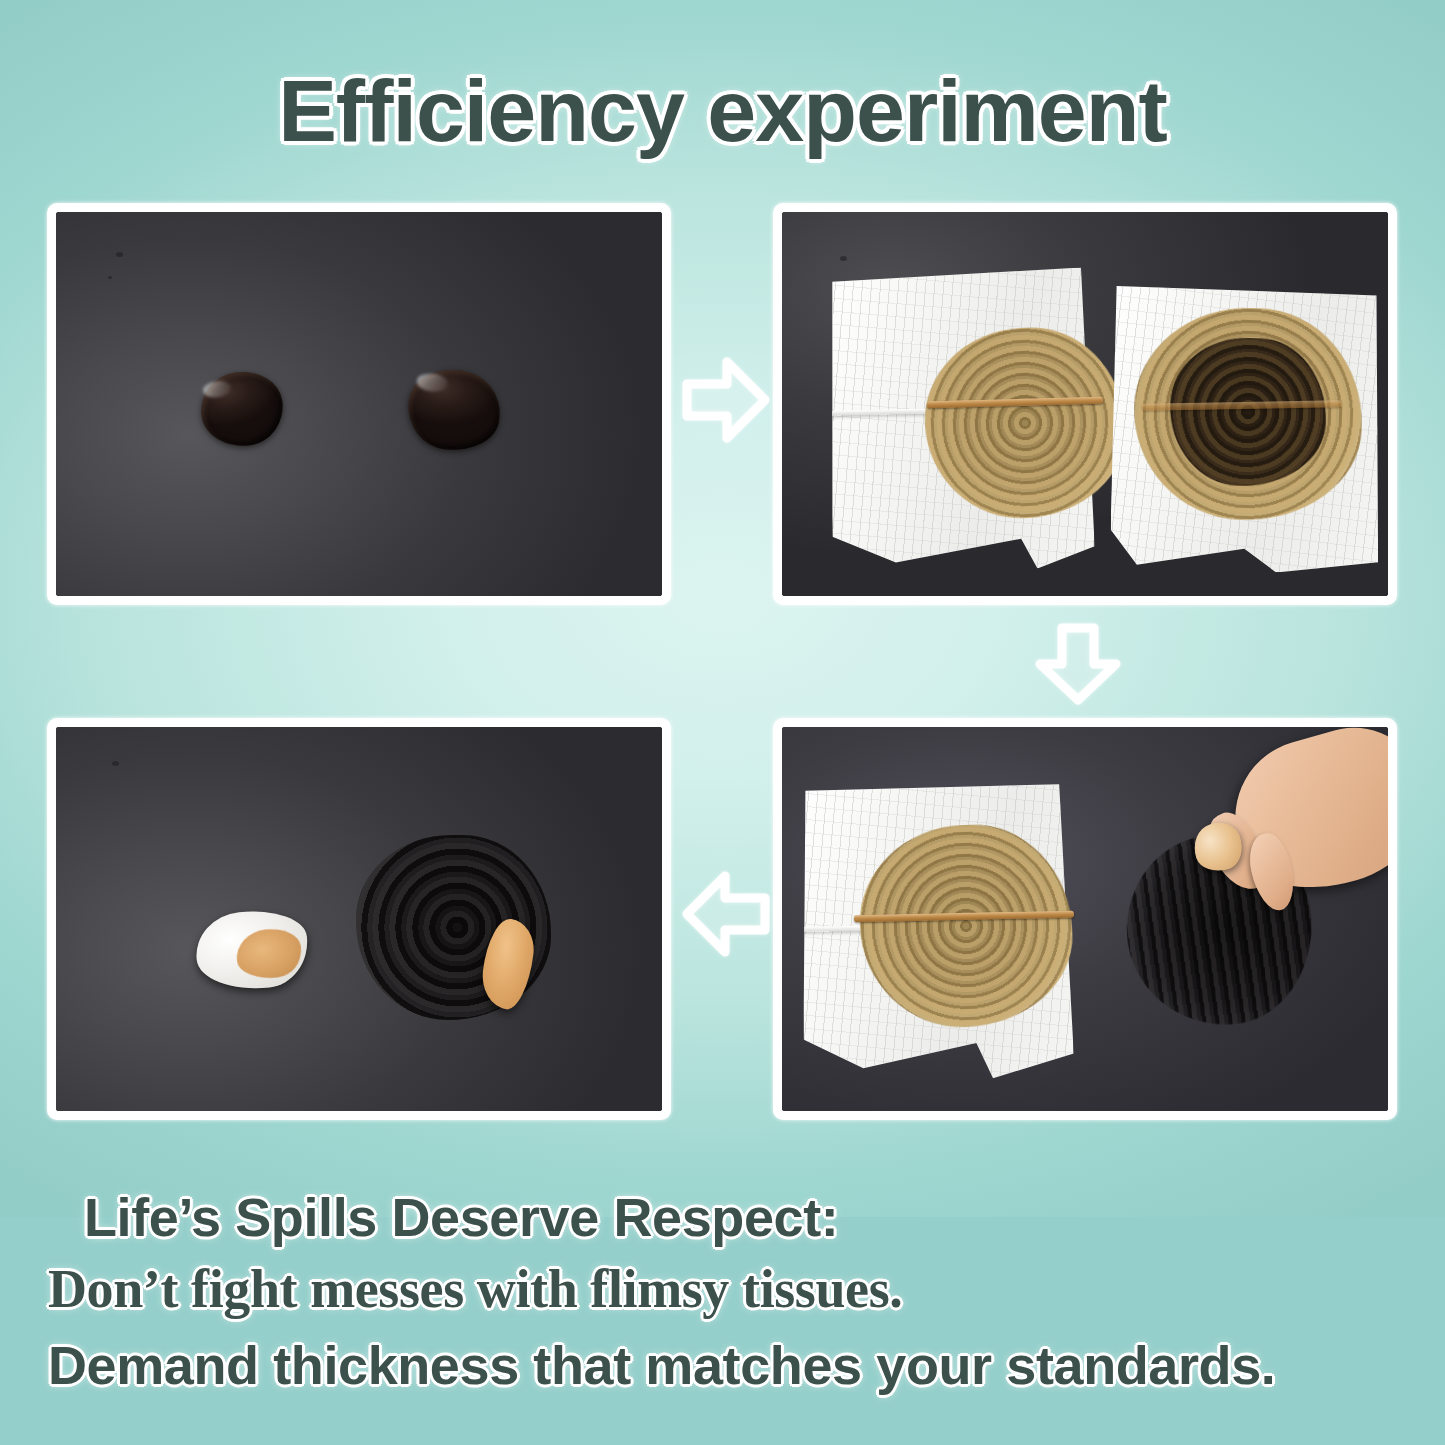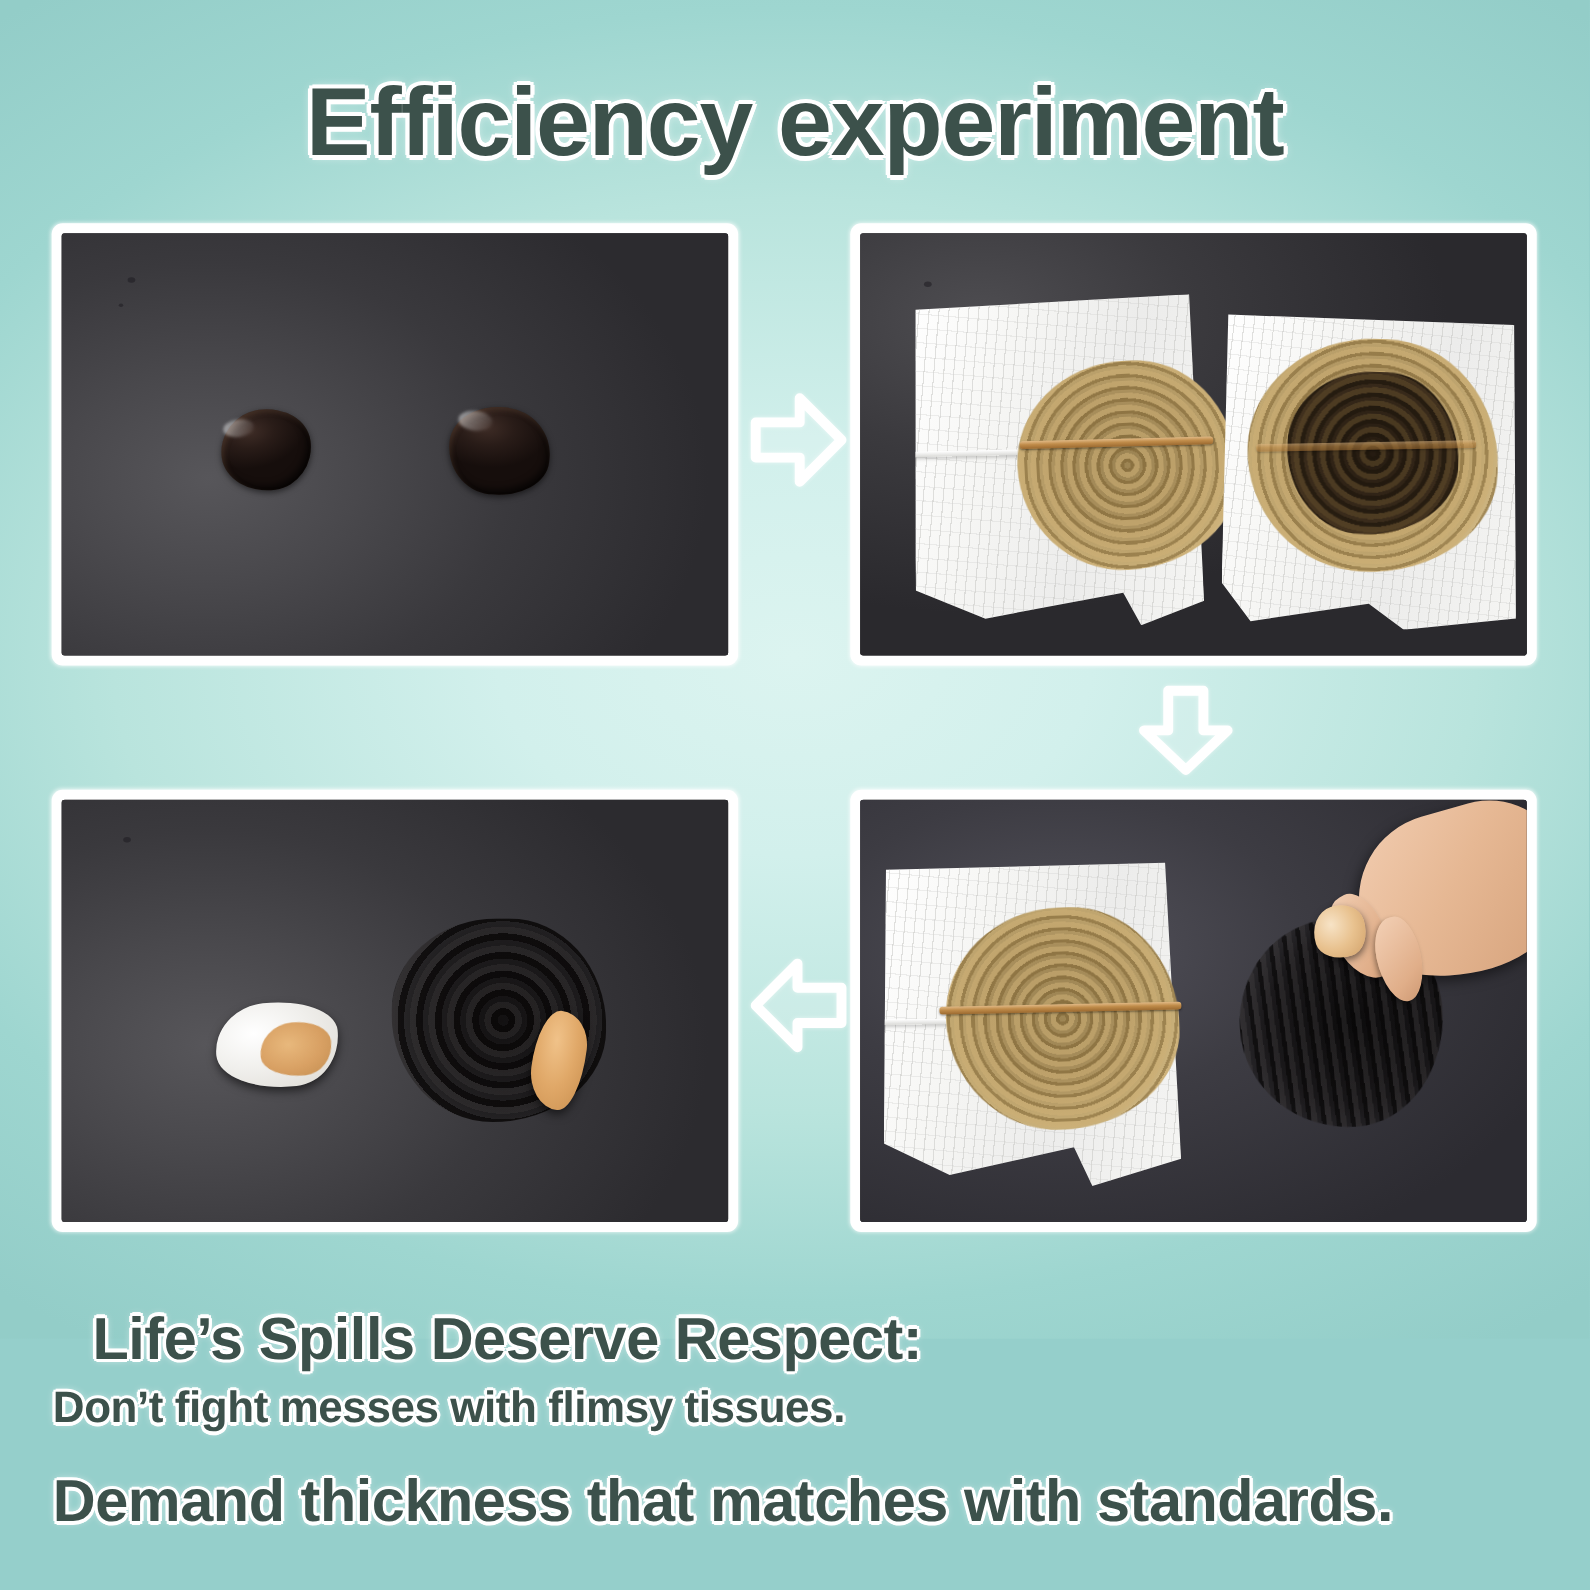--- a/index.html
+++ b/index.html
@@ -227,21 +227,21 @@
     letter-spacing:-.4px;
     white-space:nowrap;
     text-shadow:
       -2px -2px 0 #ffffff,  2px -2px 0 #ffffff,
       -2px  2px 0 #ffffff,  2px  2px 0 #ffffff,
       -3px  0   0 #ffffff,  3px  0   0 #ffffff,
        0   -3px 0 #ffffff,  0    3px 0 #ffffff,
        0 0 8px rgba(255,255,255,.9);
   }
   #caption-1 { top:1186px; font-size:54px;margin-left:36px; }
-  #caption-2 { top:1258px; font-size:40px; }
+  #caption-2 { top:1258px; font-size:54px;font-family:Liberation Serif, serif; }
   #caption-3 { top:1334px; font-size:54px; }
 </style>
 </head>
 <body>
 
 <div id="stage">
 
   <div class="title">Efficiency experiment</div>
 
   <div class="panel" id="panel-1">
@@ -320,15 +320,15 @@
   </div>
 
   <div class="arrow" id="arrow-left">
     <svg width="90" height="96" viewBox="0 0 90 96">
       <polygon points="84,32 44,32 44,10 6,48 44,86 44,64 84,64" fill="rgba(255,255,255,0.10)" stroke="#ffffff" stroke-width="9" stroke-linejoin="round"></polygon>
     </svg>
   </div>
 
   <div class="caption" id="caption-1">Life’s Spills Deserve Respect:</div>
   <div class="caption" id="caption-2">Don’t fight messes with flimsy tissues.</div>
-  <div class="caption" id="caption-3">Demand thickness that matches with standards.</div>
+  <div class="caption" id="caption-3">Demand thickness that matches your standards.</div>
 
 </div>
 
 </body></html>

